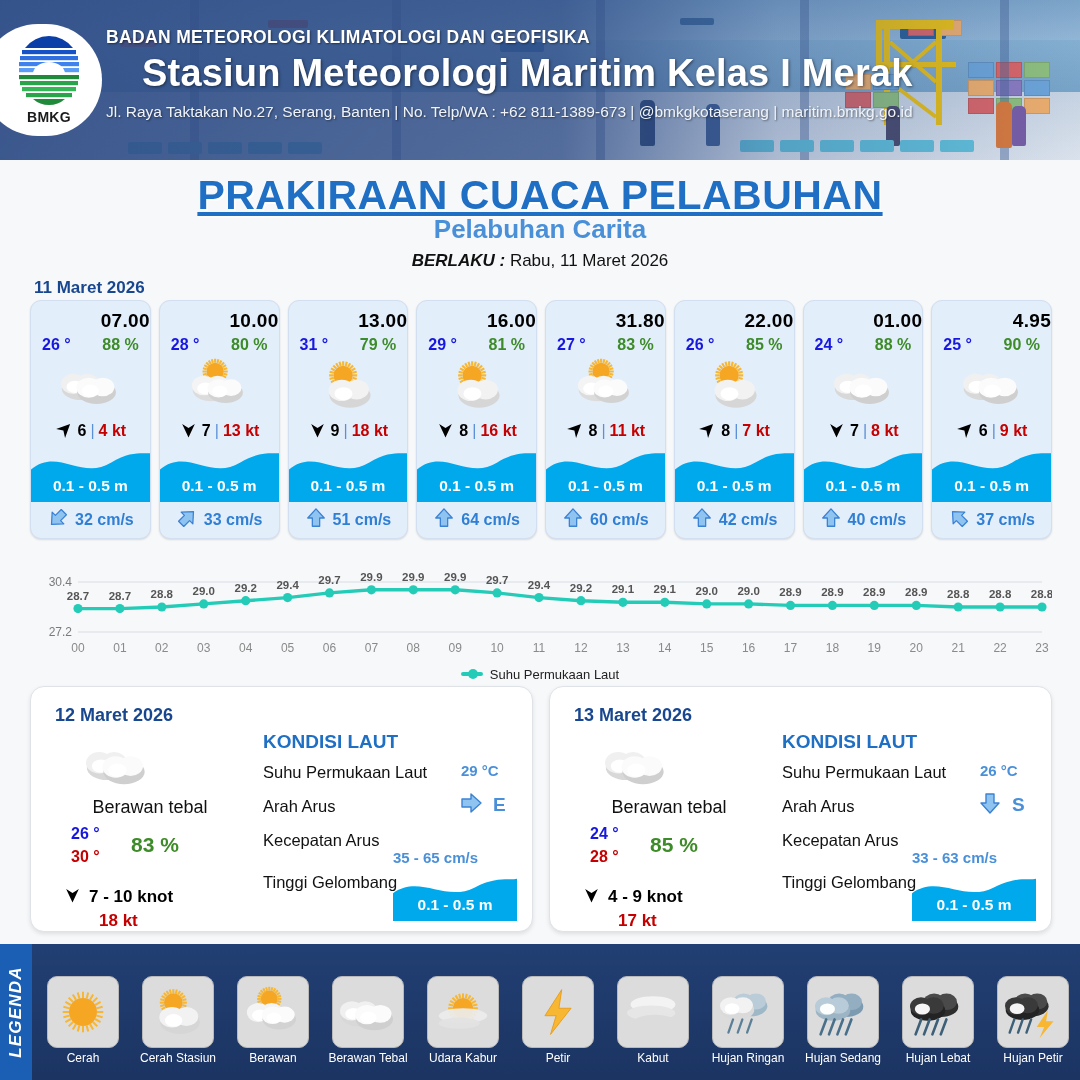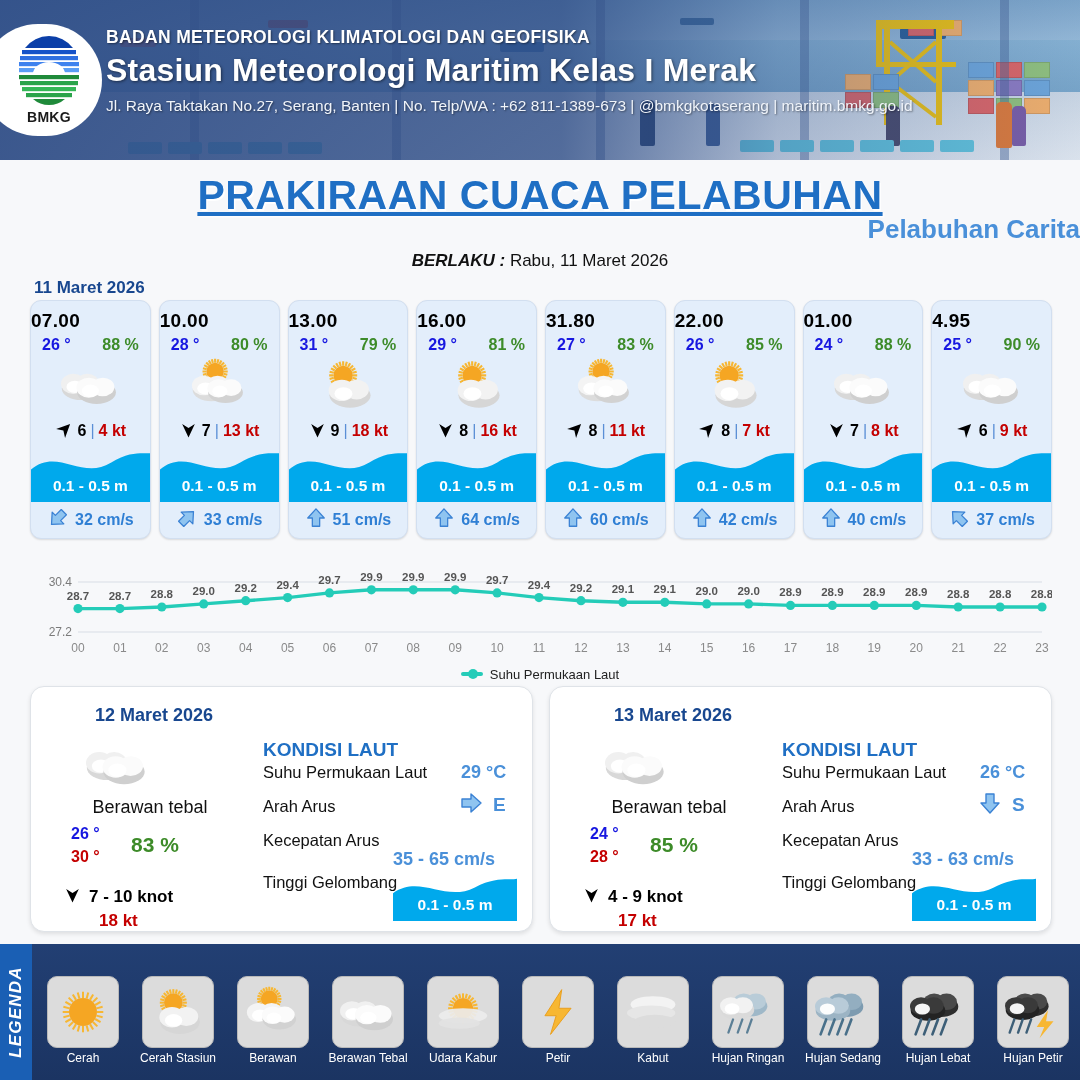--- a/index.html
+++ b/index.html
@@ -33,46 +33,46 @@
     position:absolute; left:-18px; top:24px; width:120px; height:112px;
     background:#fff; border-radius:60px; z-index:6;
     display:flex; align-items:center; justify-content:center;
   }
   .logo-inner { width:72px; height:92px; position:relative; margin-left:14px;}
   .logo-txt { position:absolute; bottom:1px; left:0; width:72px; text-align:center;
     font-size:14px; font-weight:bold; color:#1b1b1b; letter-spacing:.3px;}
   .hdr-text { position:absolute; left:106px; top:27px; z-index:7; }
   .hdr-l1 { font-size:17.5px; font-weight:bold; color:#fff; letter-spacing:.35px;
             text-shadow:1px 1px 2px rgba(0,0,0,.45); }
-  .hdr-l2 { font-size:32px; font-weight:bold; color:#fff; margin-top:4px;
-            letter-spacing:.2px; text-shadow:1px 1px 3px rgba(0,0,0,.5); }
+  .hdr-l2 { font-size:38px; font-weight:bold; color:#fff; margin-top:4px;
+            letter-spacing:.2px; text-shadow:1px 1px 3px rgba(0,0,0,.5);text-align:right; }
   .hdr-l3 { font-size:15.5px; color:#f0f4fa; margin-top:8px;
             text-shadow:1px 1px 2px rgba(0,0,0,.45); }
 
   
   .title-main { position:absolute; top:172px; left:0; width:1080px; text-align:center;
     font-size:41px; font-weight:bold; color:#1f6fc4; letter-spacing:.5px;
     text-shadow:1.5px 1.5px 0 rgba(255,255,255,.9);text-decoration:underline; }
-  .title-sub { position:absolute; top:214px; left:0; width:1080px; text-align:right;
+  .title-sub { position:absolute; top:214px; left:0; width:1080px; text-align:center;
     font-size:26px; font-weight:bold; color:#4a90d9; }
   .valid-row { position:absolute; top:251px; left:0; width:1080px;
     display:flex; justify-content:center; gap:88px; font-size:17px; color:#111; }
   .valid-row b { font-weight:bold;font-style:italic; }
 
   
   .day-label { position:absolute; left:34px; top:278px; font-size:17px;
     font-weight:bold; color:#18478f; }
   .cards { position:absolute; left:30px; top:300px; width:1022px;
     display:flex; gap:8px; }
   .card {
     width:121px; background:#e3eefb; border:1px solid #d2dff0;
     border-radius:11px; overflow:hidden; position:relative;
     box-shadow:0 1px 2px rgba(0,0,0,.12);
   }
-  .c-time { text-align:left; font-size:19px; font-weight:bold; color:#000;
+  .c-time { text-align:right; font-size:19px; font-weight:bold; color:#000;
     padding-top:9px; letter-spacing:.3px; }
   .c-th { display:flex; justify-content:space-between; padding:4px 11px 0 11px;
     font-size:16px; font-weight:bold; }
   .c-temp { color:#1717e0; }
   .c-hum { color:#3d8b29; }
   .c-icon { height:62px; display:flex; align-items:center; justify-content:center; }
   .c-wind { display:flex; align-items:center; justify-content:center; gap:4px;
     height:30px; font-size:16px; font-weight:bold; }
   .c-wd { color:#000; }
   .c-bar { color:#5b8fd6; font-weight:normal; }
@@ -92,38 +92,38 @@
   .cl-mark { width:22px; height:4px; background:#24ccb8; border-radius:2px; position:relative; }
   .cl-mark:after { content:''; position:absolute; left:7px; top:-3px; width:10px; height:10px;
     border-radius:50%; background:#24ccb8; }
 
   
   .panels { position:absolute; left:30px; top:686px; width:1022px;
     display:flex; gap:16px; }
   .panel { width:503px; height:246px; background:#fff; border:1px solid #dfe3e8;
     border-radius:14px; box-shadow:0 2px 4px rgba(0,0,0,.10); position:relative; }
   .p-date { position:absolute; left:24px; top:18px; font-size:18px;
-    font-weight:bold; color:#18478f;margin-left:40px; }
+    font-weight:bold; color:#18478f; }
   .p-icon { position:absolute; left:55px; top:46px; }
   .p-cond { position:absolute; left:19px; top:110px; width:200px; text-align:center;
     font-size:18px; color:#111; }
   .p-temps { position:absolute; left:40px; top:135px; font-size:16px; font-weight:bold;
     line-height:1.45; }
   .p-tmin { color:#1717e0; }
   .p-tmax { color:#c40000; }
   .p-hum { position:absolute; left:100px; top:146px; font-size:21px;
     font-weight:bold; color:#3d8b29; }
   .p-wind { position:absolute; left:32px; top:198px; display:flex;
     align-items:center; gap:7px; font-size:17px; font-weight:bold; color:#000; }
   .p-gust { position:absolute; left:68px; top:224px; font-size:17px;
     font-weight:bold; color:#c40000; }
-  .p-sea-title { position:absolute; left:232px; top:52px; font-size:19px;
+  .p-sea-title { position:absolute; left:232px; top:44px; font-size:19px;
     font-weight:bold; color:#1f6fc4; }
   .p-row { position:absolute; left:232px; font-size:16.5px; color:#111; }
-  .p-val { position:absolute; font-size:18px; font-weight:bold; color:#4a90d9; }
+  .p-val { position:absolute; font-size:15px; font-weight:bold; color:#4a90d9; }
 
   
   .legend {
     position:absolute; left:0; top:944px; width:1080px; height:136px;
     background:linear-gradient(180deg,#223f73 0%,#1b3462 100%);
   }
   .leg-side { position:absolute; left:0; top:0; width:32px; height:136px;
     background:#1a5fb4; display:flex; align-items:center; justify-content:center; }
   .leg-side span { transform:rotate(-90deg); white-space:nowrap; color:#fff;
     font-weight:bold; font-size:17px; font-style:italic; letter-spacing:1.2px; }

